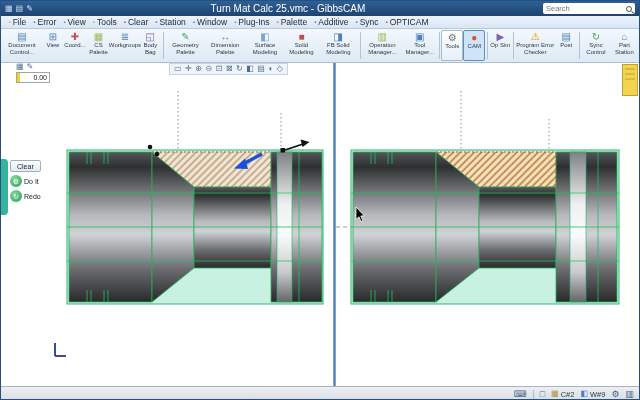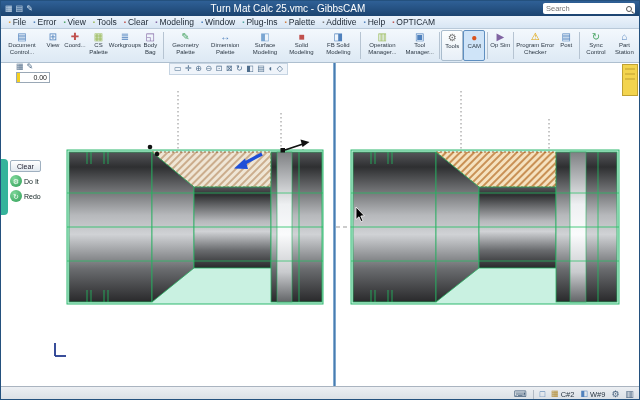--- a/index.html
+++ b/index.html
@@ -118,41 +118,41 @@
     <span class="menu-item">
         <span class="mdot" style="color:#9bbb59">▪</span>
         <span>Tools</span>
       </span>
     <span class="menu-item">
         <span class="mdot" style="color:#c0504d">▪</span>
         <span>Clear</span>
       </span>
     <span class="menu-item">
         <span class="mdot" style="color:#8064a2">▪</span>
-        <span>Modeling</span>
+        <span>Station</span>
       </span>
     <span class="menu-item">
         <span class="mdot" style="color:#4f81bd">▪</span>
         <span>Window</span>
       </span>
     <span class="menu-item">
         <span class="mdot" style="color:#4aa5a0">▪</span>
         <span>Plug-Ins</span>
       </span>
     <span class="menu-item">
         <span class="mdot" style="color:#d07a3a">▪</span>
         <span>Palette</span>
       </span>
     <span class="menu-item">
         <span class="mdot" style="color:#7a7a7a">▪</span>
         <span>Additive</span>
       </span>
     <span class="menu-item">
         <span class="mdot" style="color:#4f81bd">▪</span>
-        <span>Help</span>
+        <span>Sync</span>
       </span>
     <span class="menu-item">
         <span class="mdot" style="color:#c0504d">▪</span>
         <span>OPTICAM</span>
       </span>
   </div>
 
   <div class="toolbar">
     <div class="tbtn">
       <span class="ticon" style="color:#4f81bd">▤</span>

